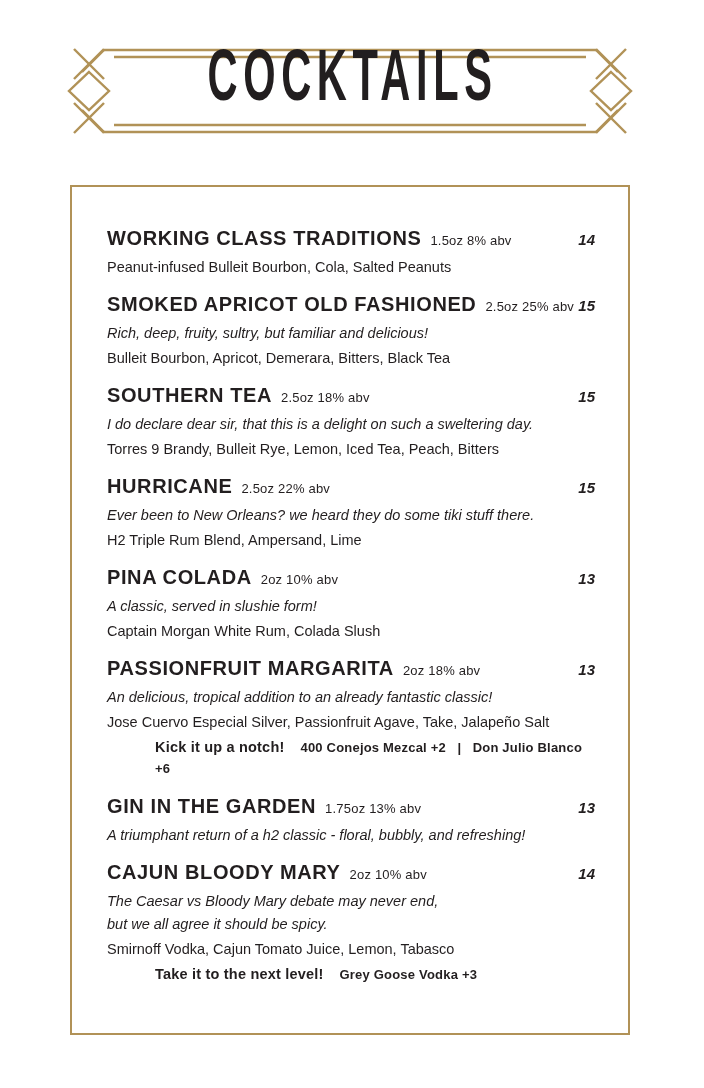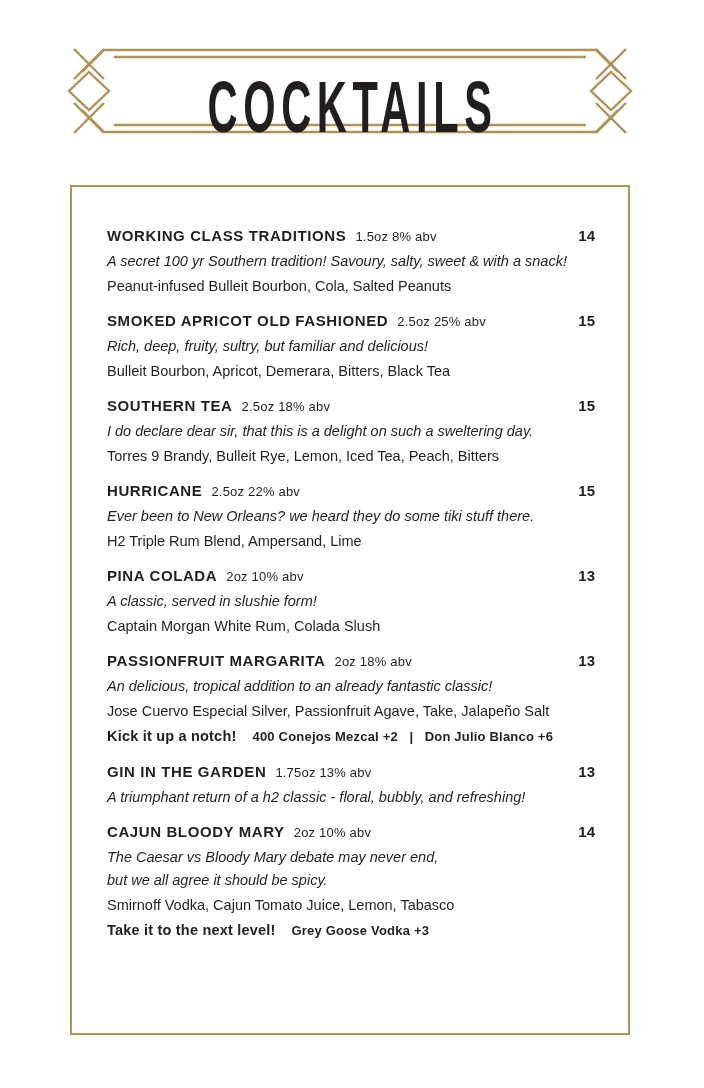--- a/index.html
+++ b/index.html
@@ -13,46 +13,46 @@
     background:var(--bg);
     color:var(--ink);
     font-family:"Liberation Sans",sans-serif;
     position:relative;
     overflow:hidden;
   }
 
   
   .banner{position:absolute;left:68px;top:45px;width:564px;height:92px;}
   .banner svg{position:absolute;left:0;top:0;width:100%;height:100%;overflow:visible;}
-  .title-wrap{position:absolute;left:0;top:0;right:0;bottom:0;display:flex;align-items:flex-end;justify-content:center;}
+  .title-wrap{position:absolute;left:0;top:0;right:0;bottom:0;display:flex;align-items:flex-start;justify-content:center;}
   .title{
     font-weight:bold;
     font-size:52px;
     letter-spacing:7px;
     white-space:nowrap;
     transform:scale(.80,1.38);
     padding-left:7px; 
   }
 
   
   .menu-box{
     position:absolute;left:70px;top:185px;width:560px;height:850px;
     border:2px solid var(--gold);
     background:var(--bg);
   }
   .items{padding:40px 33px 0 35px;}
   .item{margin-bottom:16px;}
   .item-head{display:flex;align-items:baseline;margin-bottom:7px;}
-  .nm{font-weight:bold;font-size:15px;letter-spacing:.6px;}
+  .nm{font-weight:bold;font-size:20px;letter-spacing:.6px;}
   .sz{font-size:13px;margin-left:9px;letter-spacing:.2px;white-space:nowrap;}
-  .price{font-weight:bold;font-size:15px;margin-left:auto;}
+  .price{font-weight:bold;font-size:15px;margin-left:auto;font-style:italic;}
   .item p{font-size:14.5px;line-height:20px;margin-bottom:5px;}
   .desc{font-style:italic;}
   .desc2{font-style:italic;margin-top:-2px;}
-  .upg{font-weight:bold;font-size:13.5px;letter-spacing:.2px;}
+  .upg{font-weight:bold;font-size:13.5px;letter-spacing:.2px;margin-left:48px;}
   .upg .lbl{margin-right:16px;}
   .upg .opts{white-space:pre-wrap;font-size:13px;}
 </style>
 </head>
 <body>
 
 <header class="banner">
   <svg viewBox="0 0 564 92" fill="none" stroke="#b19257" stroke-width="2.4">
 
     <line x1="36" y1="5" x2="528" y2="5"></line>
@@ -84,21 +84,20 @@
 
 <main class="menu-box">
   <div class="items">
 
     <section class="item">
       <div class="item-head">
         <span class="nm">WORKING CLASS TRADITIONS</span>
         <span class="sz">1.5oz 8% abv</span>
         <span class="price">14</span>
       </div>
-      <p class="desc">A secret 100 yr Southern tradition! Savoury, salty, sweet &amp; with a snack!</p>
       <p class="ing">Peanut-infused Bulleit Bourbon, Cola, Salted Peanuts</p>
     </section>
 
     <section class="item">
       <div class="item-head">
         <span class="nm">SMOKED APRICOT OLD FASHIONED</span>
         <span class="sz">2.5oz 25% abv</span>
         <span class="price">15</span>
       </div>
       <p class="desc">Rich, deep, fruity, sultry, but familiar and delicious!</p>

